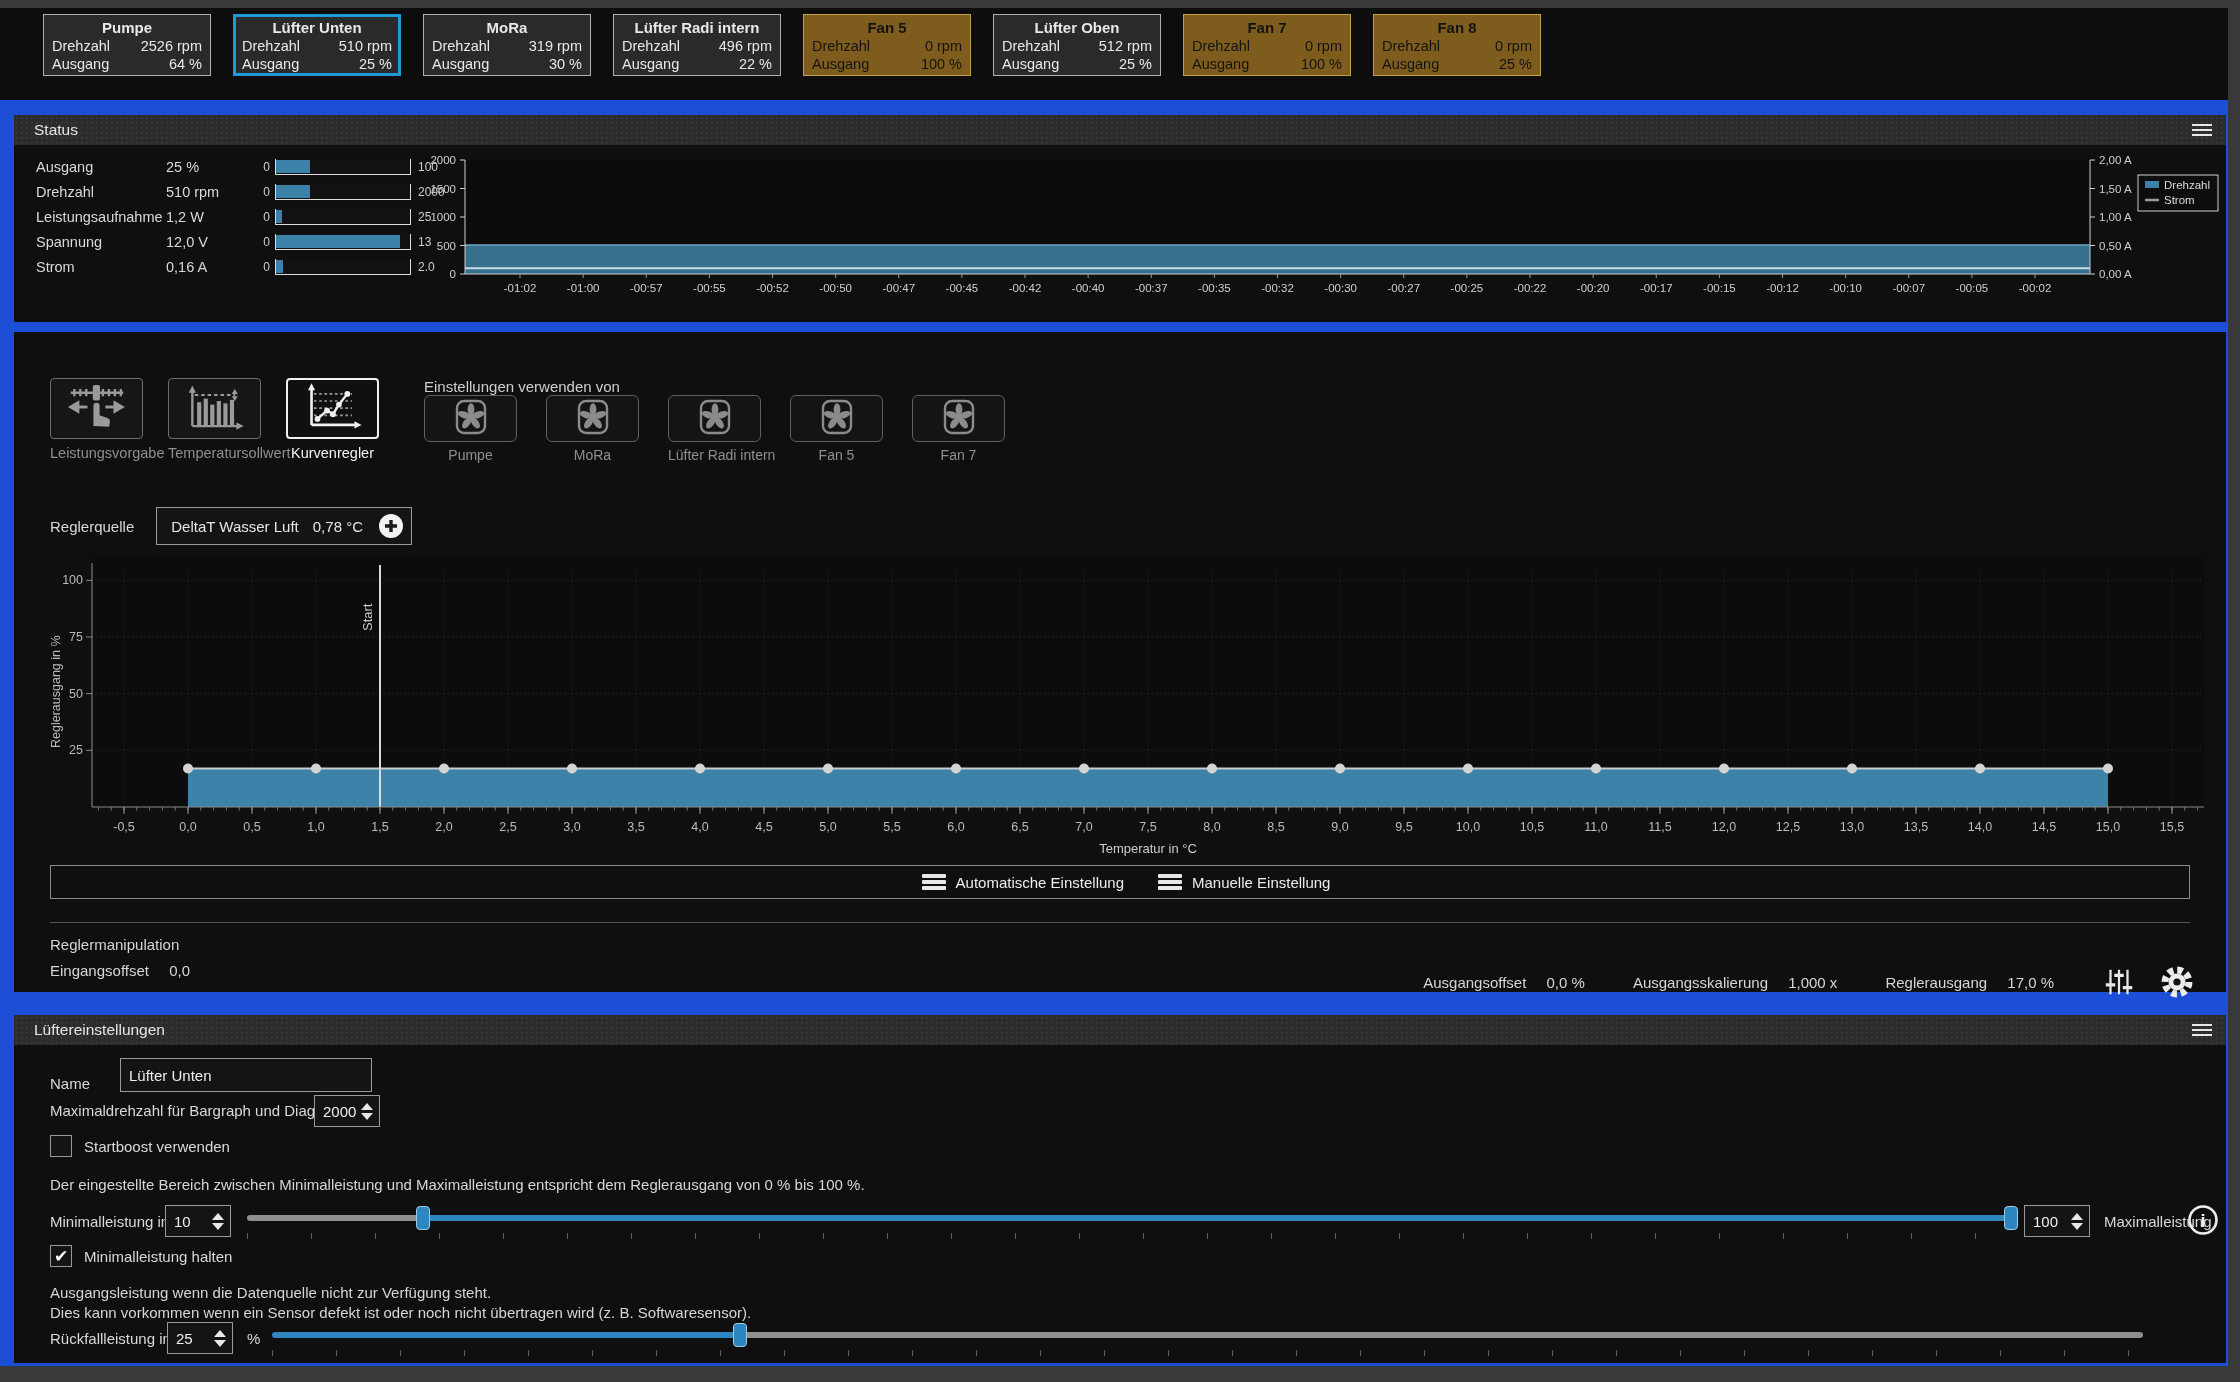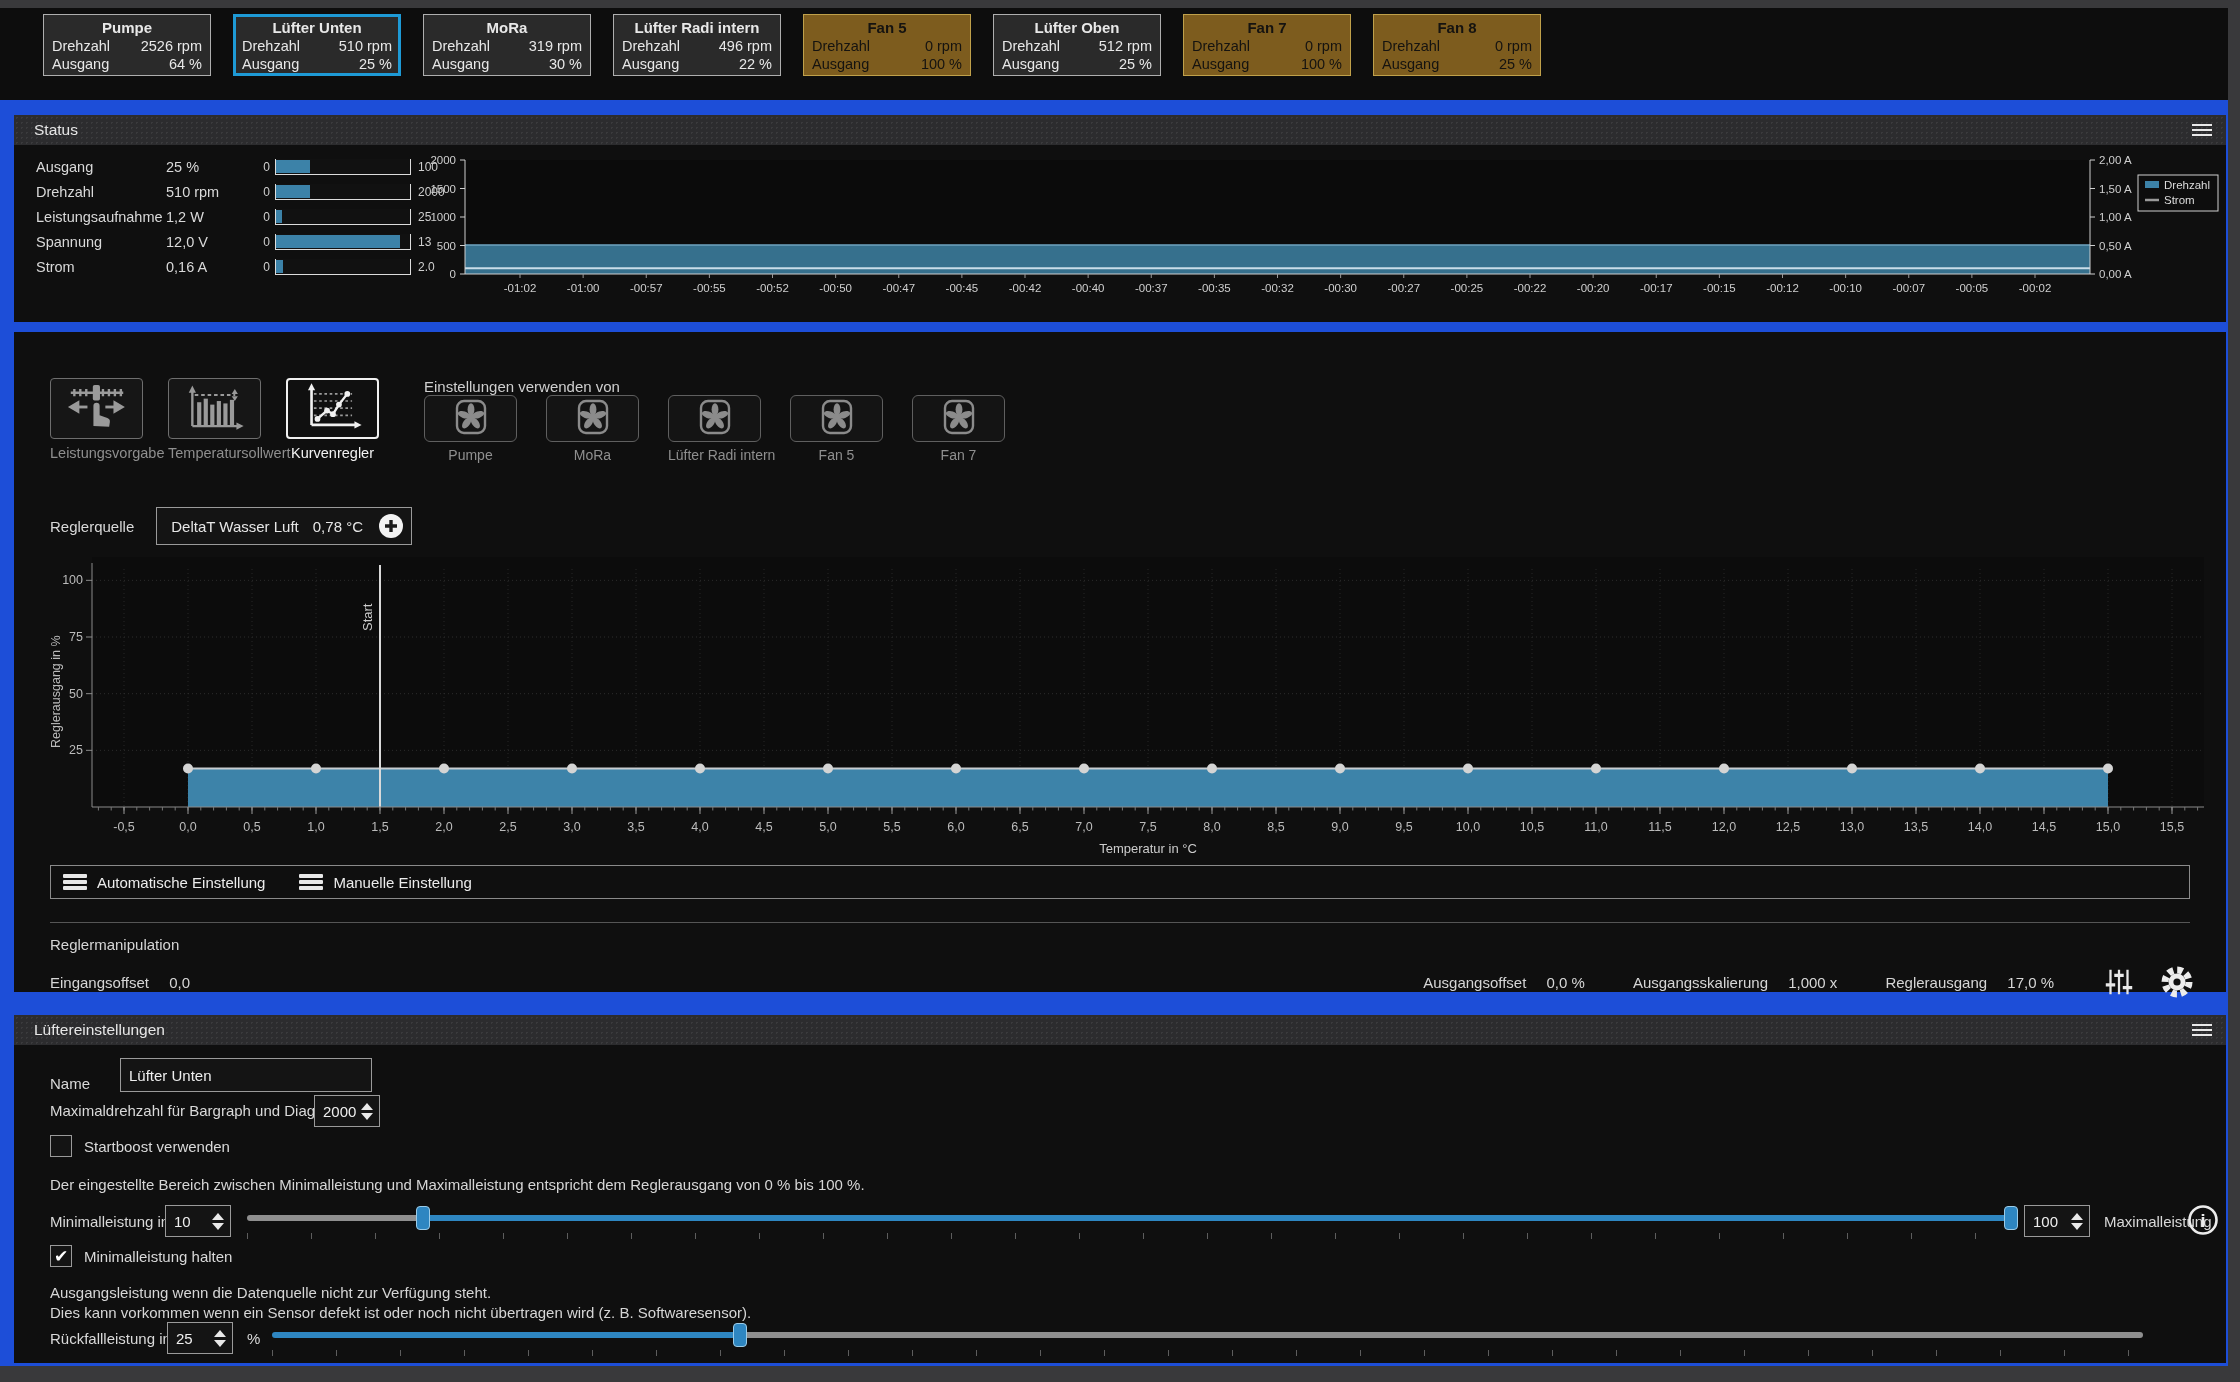--- a/index.html
+++ b/index.html
@@ -58,25 +58,25 @@
   .fan-box{width:93px;height:47px;border:1px solid #5f5f5f;border-radius:6px;box-sizing:border-box;
            display:flex;align-items:center;justify-content:center;background:#141414;}
   .fan-label{text-align:center;font-size:14px;color:#8f8f8f;margin-top:5px;white-space:nowrap;}
 
   .rq-row{position:absolute;left:36px;top:175px;display:flex;align-items:center;text-align:center;}
   .rq-label{font-size:15px;color:#d9d9d9;margin-right:22px;}
   .rq-box{height:36px;border:1px solid #9a9a9a;background:#141414;display:flex;align-items:center;
           padding:0 6px 0 14px;gap:14px;font-size:15px;color:#e6e6e6;cursor:pointer;}
 
   .strip-btns{position:absolute;left:36px;right:36px;top:533px;height:34px;border:1px solid #8a8a8a;
-              display:flex;align-items:center;gap:34px;padding-left:12px;box-sizing:border-box;}
+              display:flex;align-items:center;gap:34px;padding-left:12px;box-sizing:border-box;justify-content:center;}
   .strip-btn{display:flex;align-items:center;gap:10px;font-size:15px;color:#ececec;cursor:pointer;}
   .divider{position:absolute;left:36px;right:36px;top:590px;height:1px;background:#555;}
   .rm-heading{position:absolute;left:36px;top:604px;font-size:15px;color:#d6d6d6;}
-  .rm-row{position:absolute;left:36px;right:30px;top:630px;height:40px;display:flex;align-items:center;font-size:15px;color:#d6d6d6;}
+  .rm-row{position:absolute;left:36px;right:30px;top:630px;height:40px;display:flex;font-size:15px;color:#d6d6d6;}
   .rm-pair{margin-right:26px;}
   .rm-pair .v{margin-left:16px;}
   .rm-right{margin-left:auto;display:flex;align-items:center;gap:22px;}
   .icon-btn{cursor:pointer;display:inline-flex;align-items:center;}
 
   
   .set-label{position:absolute;font-size:15px;color:#d9d9d9;white-space:nowrap;}
   .text-input{position:absolute;height:34px;box-sizing:border-box;border:1px solid #9a9a9a;background:#141414;
               color:#eee;font-size:15px;font-family:"Liberation Sans",sans-serif;padding:0 8px;}
   .spinner{position:absolute;width:66px;height:32px;box-sizing:border-box;border:1px solid #9a9a9a;background:#141414;

